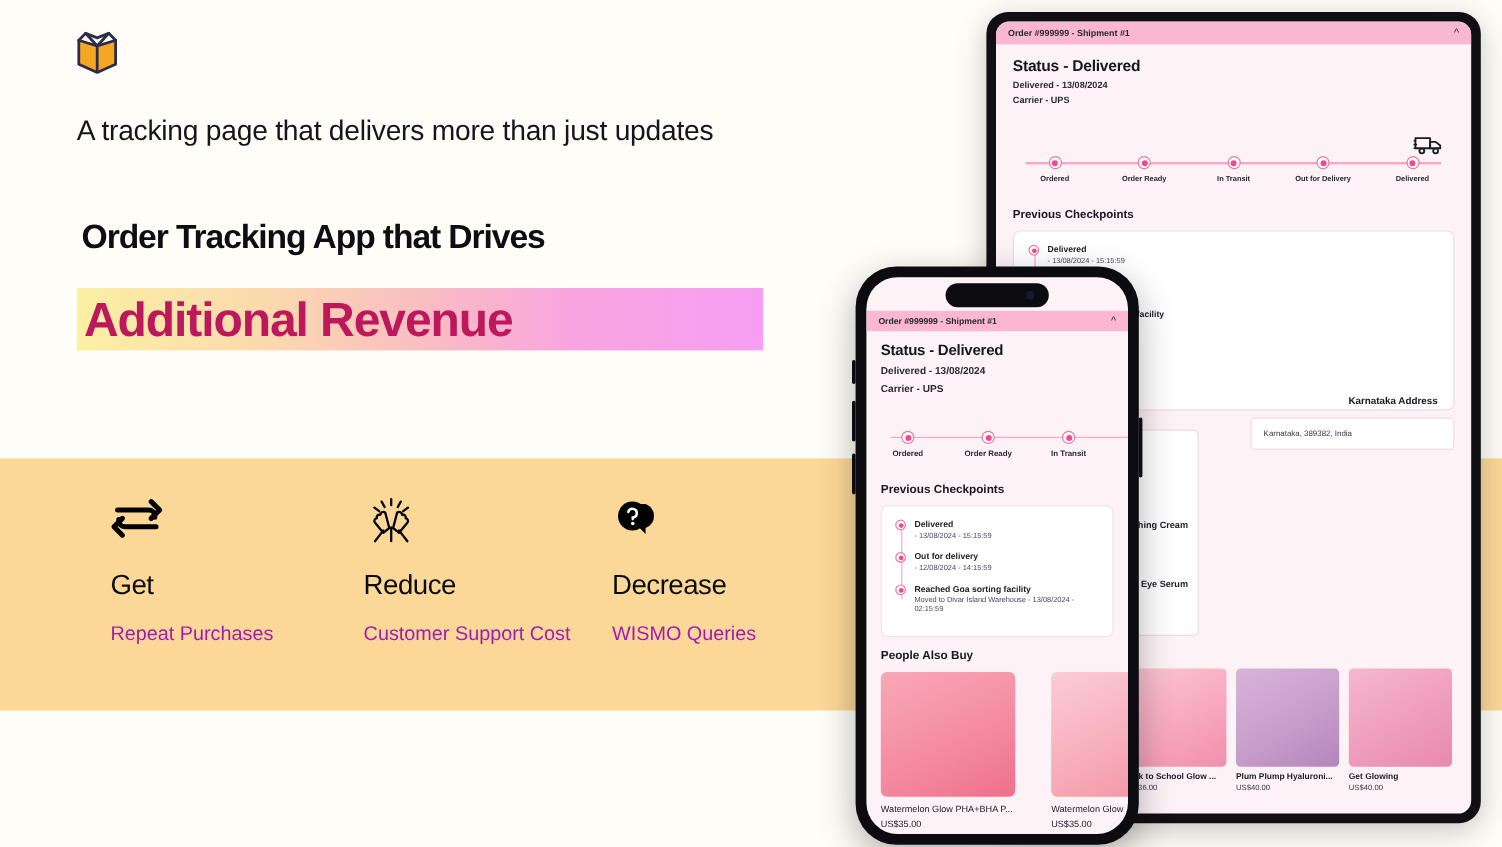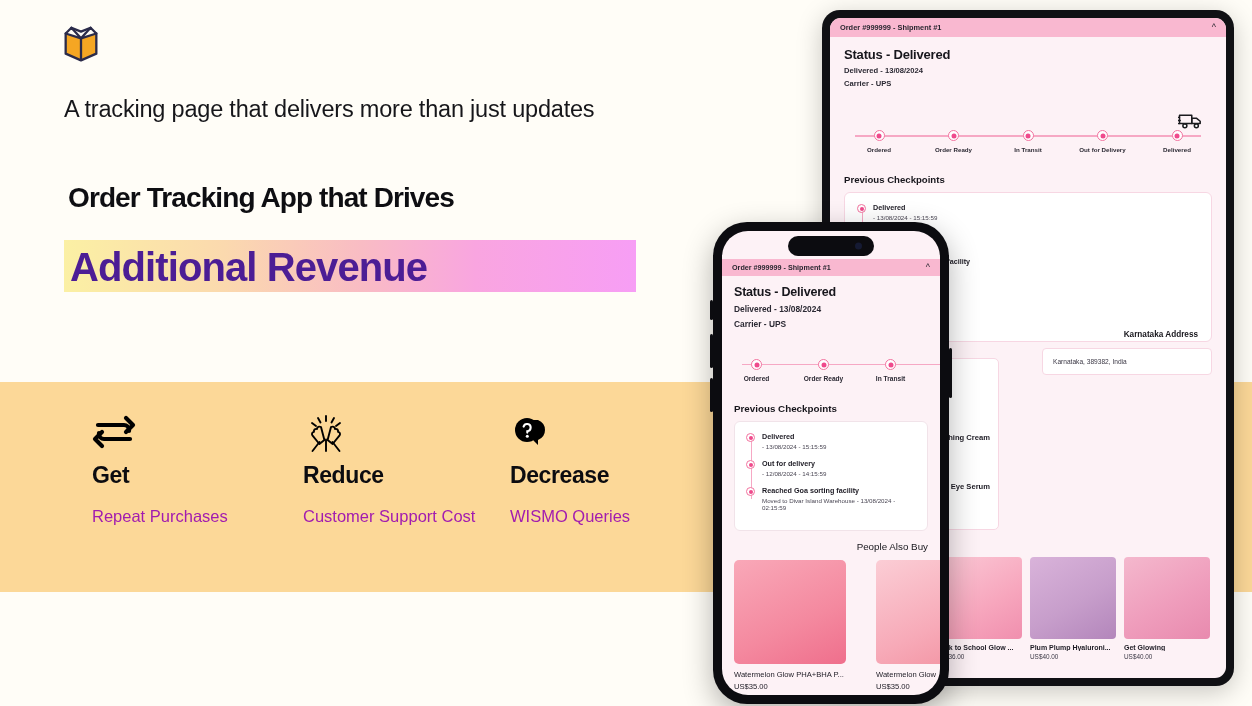--- a/index.html
+++ b/index.html
@@ -33,29 +33,29 @@
     font-size: 28px; font-weight: bold; color: #0e0e12;
     letter-spacing: -0.9px; white-space: nowrap;
   }
   #headline-hl {
     position: absolute; left: 64px; top: 240px; z-index: 3;
     width: 572px; height: 52px;
     background: linear-gradient(90deg,#fbf0a4 0%, #fbd9ae 28%, #f9bcc4 52%, #f9a5e0 72%, #f79ef5 100%);
   }
   #headline-2 {
     position: absolute; left: 70px; top: 245px; z-index: 4;
-    font-size: 40px; font-weight: bold; color: #4c1d95;
+    font-size: 40px; font-weight: bold; color: #be185d;
     letter-spacing: -0.9px; white-space: nowrap;
   }
 
   
   .feature { position: absolute; z-index: 3; top: 412px; }
   .feature .f-icon { height: 44px; display: block; color: #000; }
   .feature .f-title {
-    margin-top: 6px; font-size: 23px; font-weight: bold;
+    margin-top: 18px; font-size: 23px; font-weight: normal;
     color: #0c0c10; letter-spacing: -0.4px;
   }
   .feature .f-sub {
     margin-top: 16px; font-size: 16.5px; color: #a21caf;
     line-height: 1.45; max-width: 185px;
   }
   #feature-0 { left: 92px; }
   #feature-1 { left: 303px; }
   #feature-2 { left: 510px; }
 
@@ -200,21 +200,21 @@
   }
   #p-timeline .steps { display: flex; gap: 22px; position: relative; }
   .p-step { text-align: center; width: 45px; }
   .p-step-lbl { font-size: 6.6px; font-weight: bold; color: #2b2933; margin-top: 5px; }
 
   #p-cp-title { font-size: 9.8px; font-weight: bold; color: #17161c; margin-top: 16px; }
   #p-cp-box {
     margin-top: 7px; border: 1px solid #f1e3e9; border-radius: 6px;
     background: #fff; padding: 10px 11px;
   }
-  #p-pab-title { font-size: 9.8px; font-weight: normal; color: #17161c; margin-top: 10px; text-align: right; }
+  #p-pab-title { font-size: 9.8px; font-weight: bold; color: #17161c; margin-top: 10px; }
 
   #p-carousel { display: flex; gap: 10px; margin-top: 8px; }
   .p-card { width: 132px; flex: none; }
   .p-thumb { width: 112px; height: 104px; border-radius: 5px; }
   .p-name { font-size: 7.6px; color: #1d1b24; margin-top: 6px; white-space: nowrap; overflow: hidden; }
   .p-price { font-size: 7.6px; color: #1d1b24; margin-top: 3px; }
 </style>
 </head>
 <body>
 

